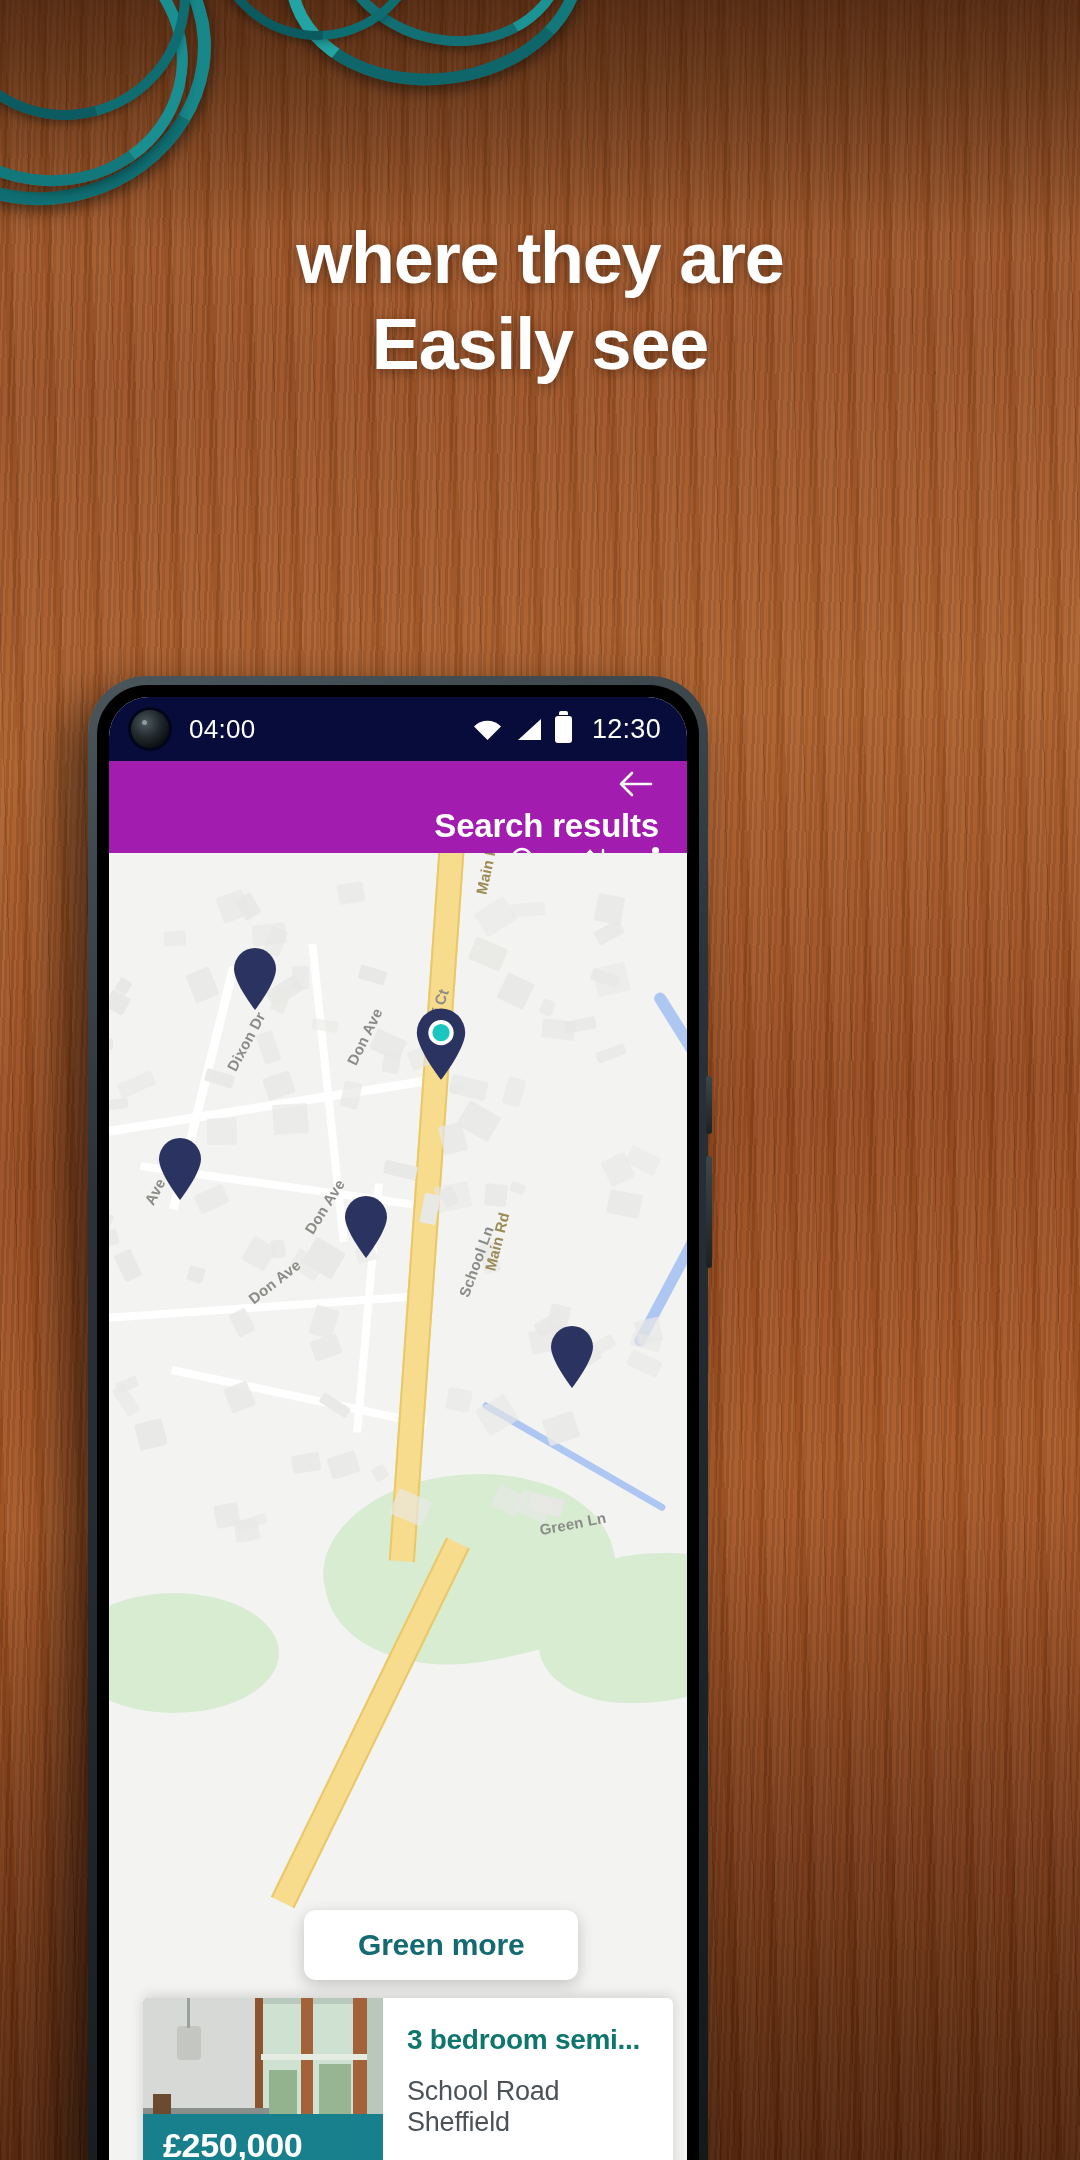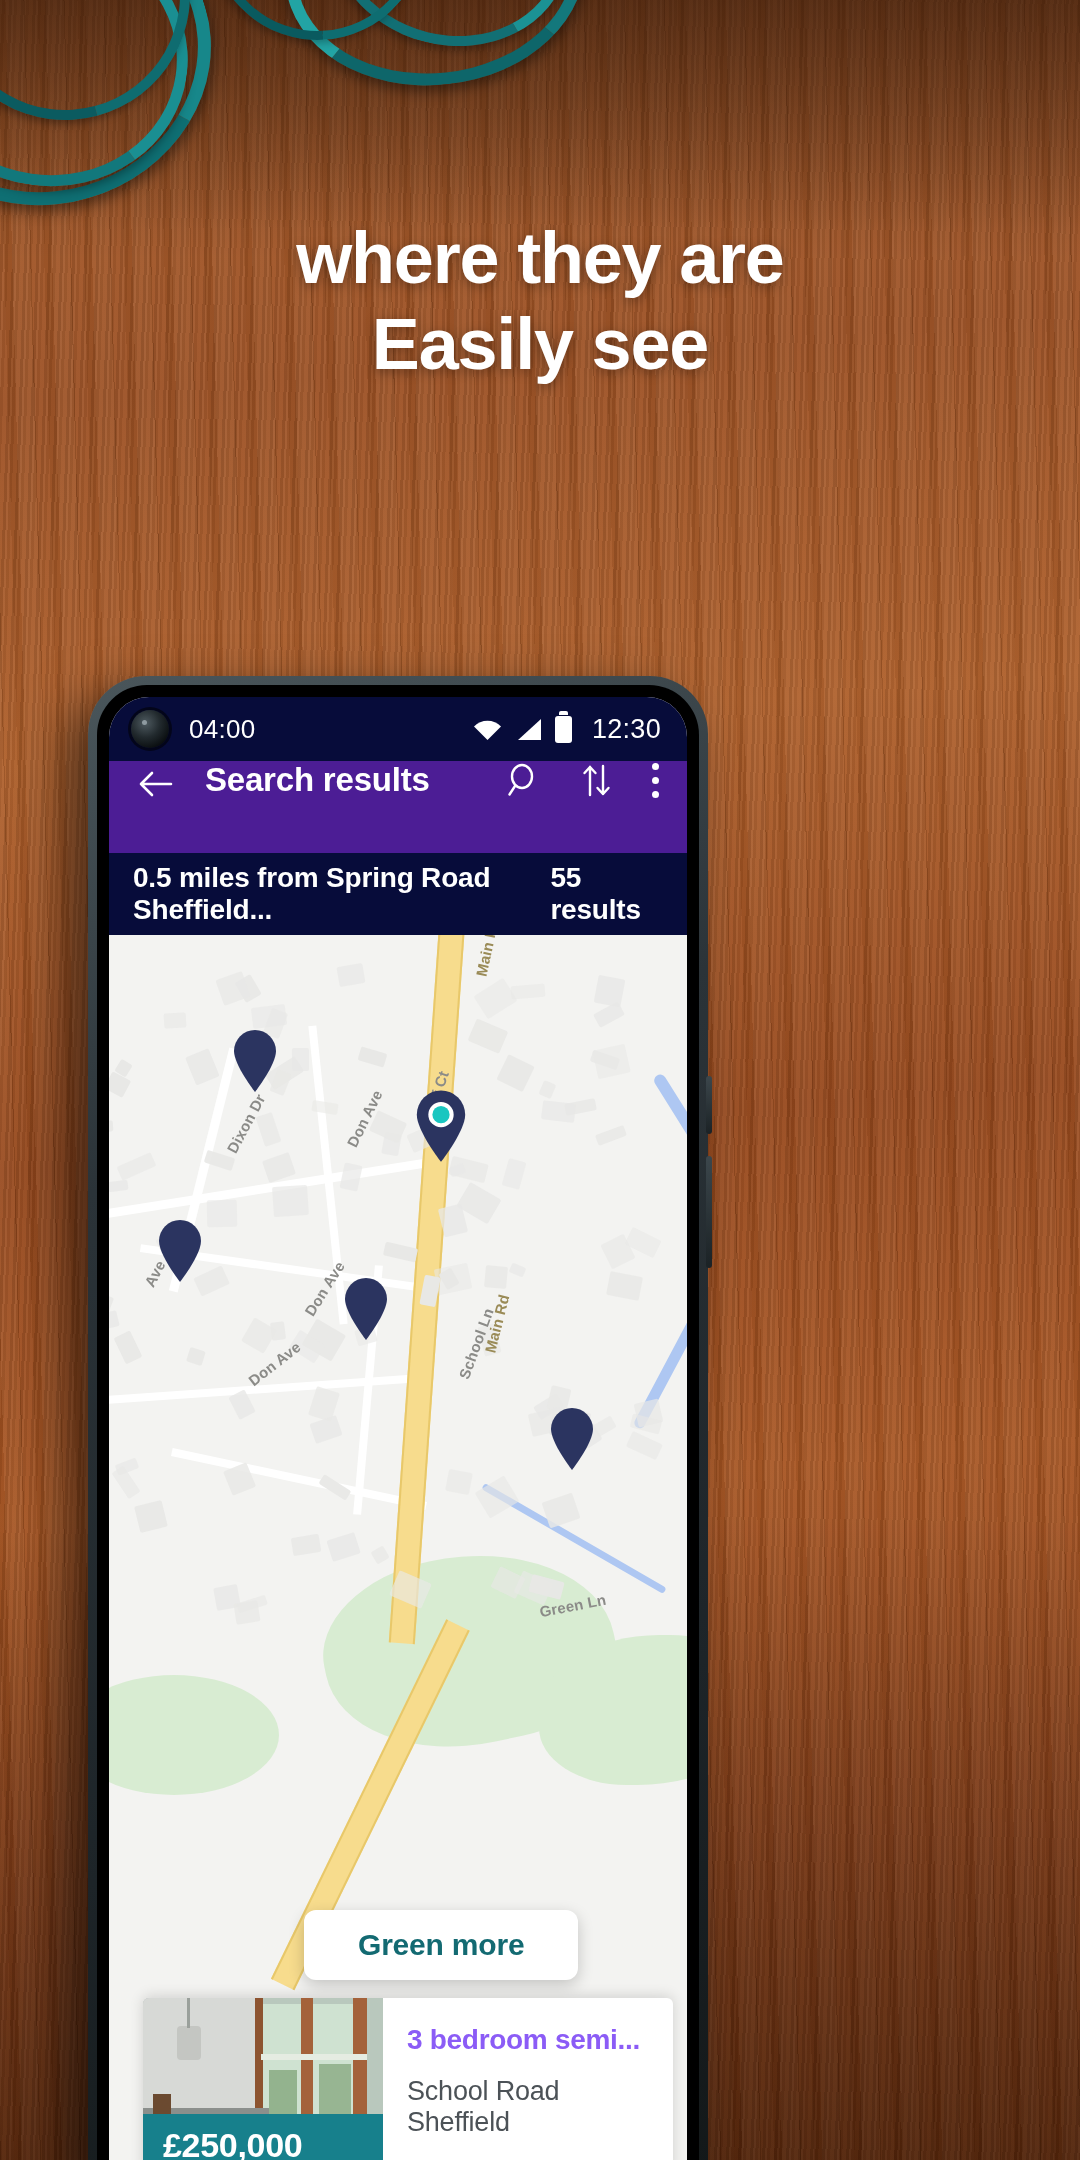--- a/index.html
+++ b/index.html
@@ -110,22 +110,22 @@
   .sb-right{ margin-left:auto; display:flex; align-items:center; gap:13px; }
   .ic-wifi{ width:29px; height:23px; }
   .ic-sig{ width:27px; height:23px; }
   .ic-batt{ width:17px; height:27px; background:#fff; border-radius:3px; position:relative; }
   .ic-batt::before{ content:""; position:absolute; top:-5px; left:4px; width:9px; height:4px;
                     background:#fff; border-radius:2px 2px 0 0; }
   .sb-time-r{ font-size:27px; margin-left:7px; letter-spacing:.3px; }
 
   
   .appbar{
-    background:#4c1d95; height:92px;
-    display:flex; align-items:flex-start; padding:0 28px 0 24px; color:#fff;
+    background:#a21caf; height:92px;
+    display:flex; align-items:flex-end; padding:0 28px 0 24px; color:#fff;flex-direction:column;
   }
   .ab-back{ width:46px; height:46px; flex:none; }
   .ab-title{ font-size:33px; font-weight:bold; margin-left:26px; letter-spacing:-.2px; }
   .ab-actions{ margin-left:auto; display:flex; align-items:center; gap:36px; }
   .ab-ic{ width:38px; height:38px; }
   .ab-dots{ width:8px; display:flex; flex-direction:column; gap:7px; align-items:center; }
   .ab-dots i{ width:7px; height:7px; border-radius:50%; background:#fff; display:block; }
 
   
   .subbar{
@@ -208,21 +208,21 @@
     background:linear-gradient(165deg,#9aa3a6 0%, #7d868b 40%, #5d666b 100%);
   }
   .bedroom{ position:absolute; inset:0; }
   .price{
     position:absolute; left:0; right:0; bottom:0; height:62px;
     background:#17808c; color:#fff;
     font-size:34px; font-weight:bold; letter-spacing:-.3px;
     display:flex; align-items:center; padding-left:20px;
   }
   .card-body{ padding:26px 20px 0 24px; }
-  .card-title{ font-size:28px; font-weight:bold; color:#8b5cf6; letter-spacing:-.3px; }
+  .card-title{ font-size:28px; font-weight:bold; color:#0f766e; letter-spacing:-.3px; }
   .card-sub{ font-size:27px; color:#4c5257; margin-top:20px; letter-spacing:-.2px; }
   .card-next{
     width:60px; flex:none; background:#fff; border-radius:6px 0 0 0;
     margin-left:12px; position:relative; overflow:hidden;
   }
   .card-next .ni{ position:absolute; inset:0;
     background:linear-gradient(160deg,#cfd4d6,#8d9598 55%,#5f6669); }
 </style>
 </head>
 <body>
@@ -279,24 +279,20 @@
             <path d="M26 5 V33 M26 33 L20.5 27 M26 33 L31.5 27" fill="none" stroke="#fff" stroke-width="2.4" stroke-linecap="round" stroke-linejoin="round"></path>
           </svg>
           <div class="ab-dots">
             <i></i>
               <i></i>
               <i></i>
           </div>
         </div>
       </div>
 
-      <div class="subbar">
-        <div>0.5 miles from Spring Road Sheffield...</div>
-        <div class="sub-results">55 results</div>
-      </div>
 
       <div class="map">
 
         <div class="map-green g1"></div>
         <div class="map-green g2"></div>
         <div class="map-green g3"></div>
 
         <div class="water w1"></div>
         <div class="water w2"></div>
         <div class="water w3"></div>

